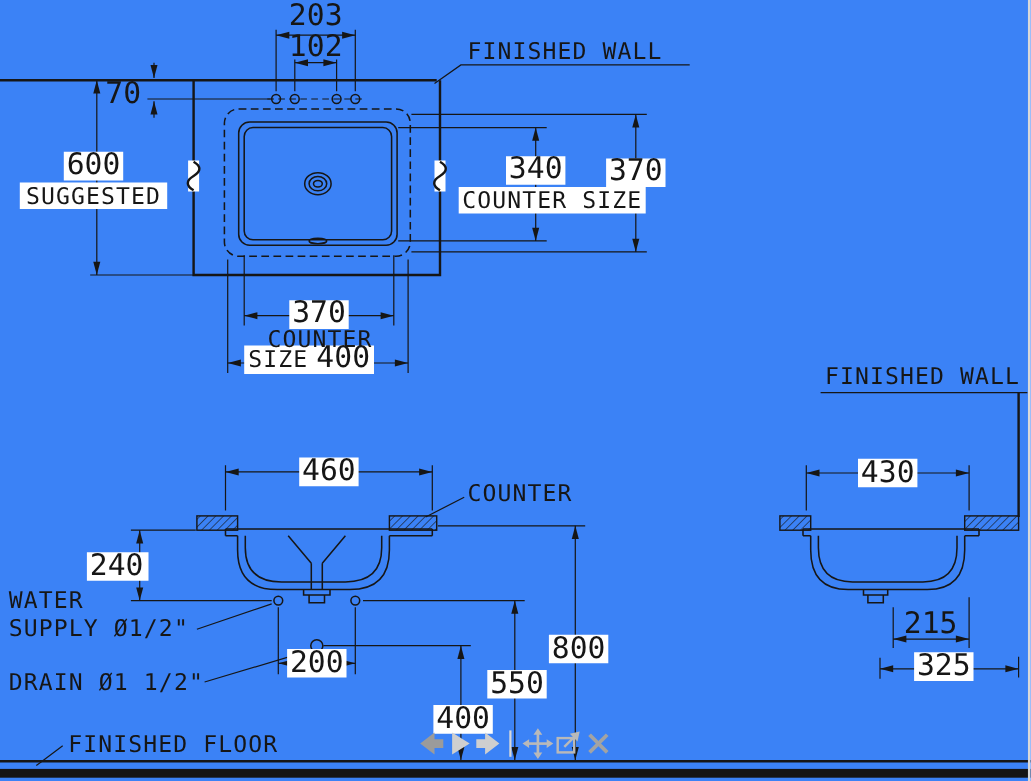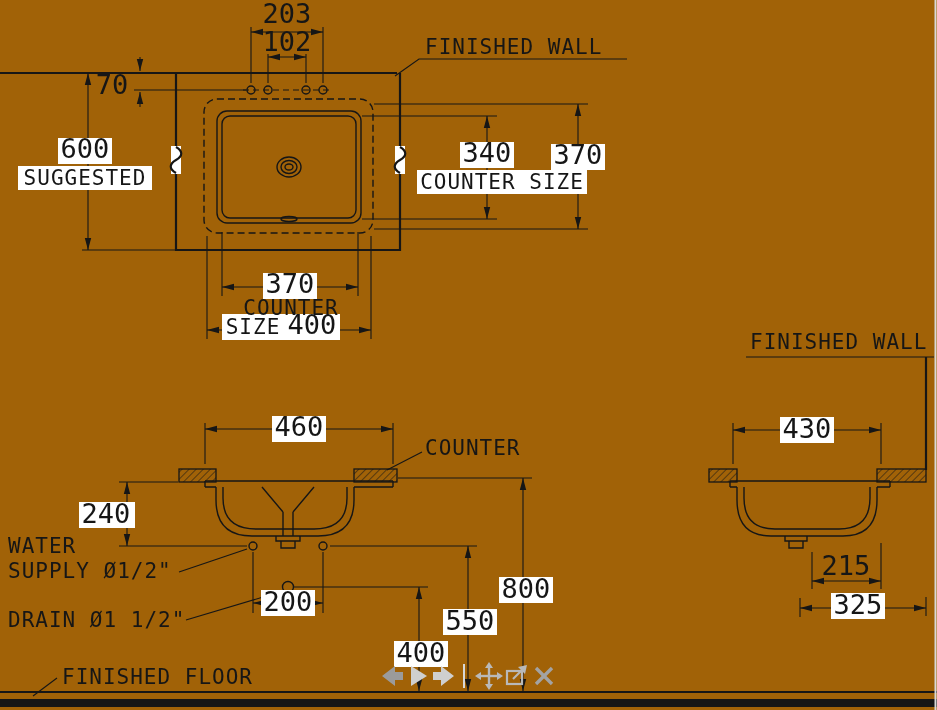--- a/index.html
+++ b/index.html
@@ -1,17 +1,17 @@
 <!DOCTYPE html>
 <html><head>
 <meta charset="utf-8">
 <title>Sink Installation Drawing</title>
 <style>
   html,body{margin:0;padding:0;background:#fff;}
-  .page{position:relative;width:937px;height:710px;background:#a16207;overflow:hidden;
+  .page{position:relative;width:937px;height:710px;background:#3b82f6;overflow:hidden;
         font-family:"DejaVu Sans Mono", monospace;}
   svg{display:block;}
   text{fill:#161616;}
   .num{font-family:"DejaVu Sans Mono", monospace;font-size:27px;}
   .lbl{font-family:"DejaVu Sans Mono", monospace;font-size:21px;letter-spacing:1px;}
   .ln{stroke:#161616;stroke-width:1.1;fill:none;}
   .ln2{stroke:#161616;stroke-width:2.2;fill:none;}
   .shape{stroke:#161616;stroke-width:1.4;fill:none;}
 </style>
 </head>

